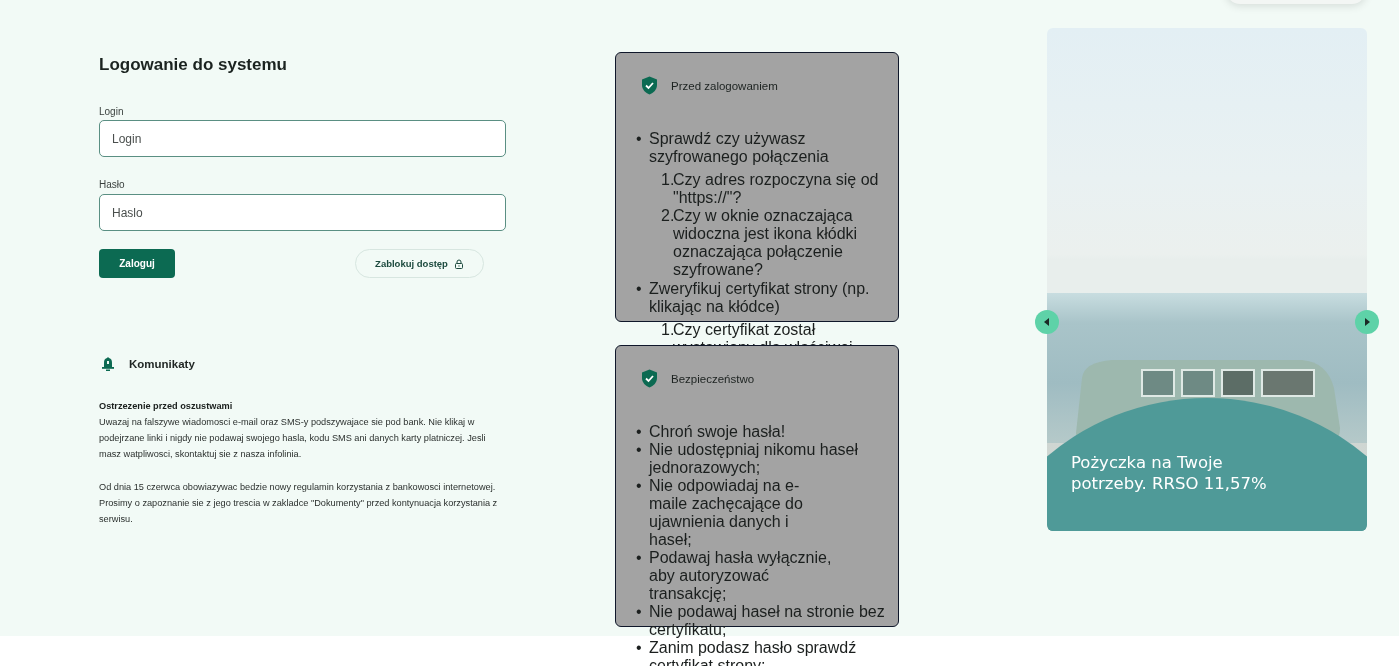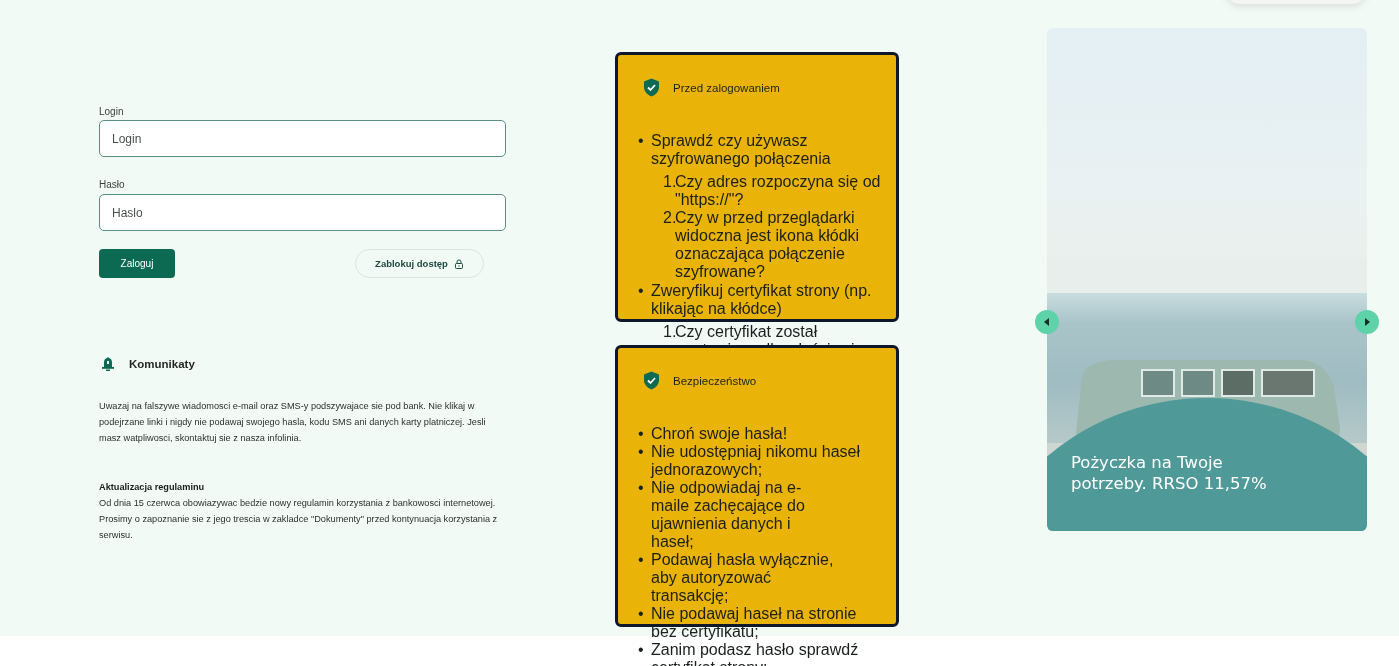--- a/index.html
+++ b/index.html
@@ -4,33 +4,33 @@
 <style>
   * { box-sizing: border-box; margin: 0; padding: 0; }
   html, body { width: 1399px; height: 666px; overflow: hidden; background: #ffffff; font-family: "Liberation Sans", "DejaVu Sans", sans-serif; color: #1b1f1e; }
   .page { position: absolute; left: 0; top: 0; width: 1399px; height: 636px; background: #f2faf6; }
   .top-popup { position: absolute; left: 1226px; top: -30px; width: 140px; height: 34px; background: #f3f6f4; border-radius: 14px; box-shadow: 0 2px 8px rgba(0,0,0,0.12); }
 
   
   .login-title { position: absolute; left: 99px; top: 55px; font-size: 17px; font-weight: 600; color: #1b2320; }
   .field-label { position: absolute; left: 99px; font-size: 10px; color: #3a403e; }
   .field { position: absolute; left: 99px; width: 407px; height: 37px; background: #fff; border: 1px solid #5a8f83; border-radius: 5px; padding-left: 12px; font-size: 12px; color: #4a4f4d; display: flex; align-items: center; font-family: "Liberation Sans", sans-serif; }
-  .btn-login { position: absolute; left: 99px; top: 249px; width: 76px; height: 29px; background: #0c6a52; color: #fff; border-radius: 4px; font-size: 10px; font-weight: 400; display: flex; align-items: center; justify-content: center; }
+  .btn-login { position: absolute; left: 99px; top: 249px; width: 76px; height: 29px; background: #0c6a52; color: #fff; border-radius: 4px; font-size: 10px; font-weight: 700; display: flex; align-items: center; justify-content: center; }
   .btn-block { position: absolute; left: 355px; top: 249px; width: 129px; height: 29px; border: 1px solid #d7e6e0; border-radius: 15px; background: #f2faf6; display: flex; align-items: center; justify-content: center; gap: 6px; font-size: 9.5px; font-weight: 700; color: #1c4a3e; }
   .btn-block svg { width: 10px; height: 10px; }
 
   
   .kom-head { position: absolute; left: 101px; top: 356px; display: flex; align-items: center; gap: 14px; }
   .kom-head svg { width: 14px; height: 16px; }
   .kom-title { font-size: 11.5px; font-weight: 700; color: #1f2523; }
   .msg { position: absolute; left: 99px; width: 400px; font-size: 9.2px; line-height: 16px; color: #2b302e; }
   .msg .h { font-weight: 700; color: #1a1f1d; }
 
   
-  .card { position: absolute; left: 615px; width: 284px; background: #eab308; border: 3px solid #0f172a; border-radius: 6px; }
+  .card { position: absolute; left: 615px; width: 284px; background: #a3a3a3; border: 1px solid #0f172a; border-radius: 6px; }
   .card-head { position: absolute; left: 25px; top: 23px; display: flex; align-items: center; gap: 13px; }
   .card-head svg { width: 17px; height: 19px; }
   .card-title { font-size: 11.5px; color: #1d2321; }
   .card .list { position: absolute; left: 20px; right: 12px; }
   .bul { display: flex; }
   .bul .dot { width: 13px; flex: none; text-align: left; }
   .sub { padding-left: 25px; margin: 5px 0 1px; }
   .num { display: flex; }
   .num .n { width: 12px; flex: none; }
   a.link { color: #3b44a8; text-decoration: underline; }
@@ -48,20 +48,21 @@
 
   .arrow { position: absolute; top: 310px; width: 24px; height: 24px; border-radius: 50%; background: #5ed2a8; display: flex; align-items: center; justify-content: center; }
   .arrow svg { width: 6px; height: 8px; }
 </style>
 </head>
 <body>
 
 <div class="page">
   <div class="top-popup"></div>
 
+  <h1 class="login-title">Logowanie do systemu</h1>
   <div class="field-label" style="top:106px">Login</div>
   <div class="field" style="top:120px">Login</div>
   <div class="field-label" style="top:179px">Hasło</div>
   <div class="field" style="top:194px">Haslo</div>
   <div class="btn-login">Zaloguj</div>
   <div class="btn-block">
     <span>Zablokuj dostęp</span>
     <svg viewBox="0 0 10 10">
         <rect x="1.5" y="4.5" width="7" height="5" rx="1" fill="none" stroke="#1c4a3e" stroke-width="1"></rect>
         <path d="M3 4.5V3a2 2 0 0 1 4 0v1.5" fill="none" stroke="#1c4a3e" stroke-width="1"></path>
@@ -72,24 +73,24 @@
   <div class="kom-head">
     <svg viewBox="0 0 14 16">
         <path d="M7 1 L8 2 C10.5 2.5 11 4.5 11 7 V11 H3 V7 C3 4.5 3.5 2.5 6 2 Z" fill="#0c6a52"></path>
         <rect x="1" y="11" width="12" height="1.8" fill="#0c6a52"></rect>
         <rect x="5" y="13.5" width="4" height="1.5" fill="#0c6a52"></rect>
         <rect x="6" y="5" width="2" height="3" fill="#f2faf6"></rect>
       </svg>
     <span class="kom-title">Komunikaty</span>
   </div>
   <div class="msg" style="top:398px">
+    <div class="h">Ostrzezenie przed oszustwami</div>
     <div>Uwazaj na falszywe wiadomosci e-mail oraz SMS-y podszywajace sie pod bank. Nie klikaj w podejrzane linki i nigdy nie podawaj swojego hasla, kodu SMS ani danych karty platniczej. Jesli masz watpliwosci, skontaktuj sie z nasza infolinia.</div>
   </div>
   <div class="msg" style="top:479px">
-    <div class="h">Aktualizacja regulaminu</div>
     <div>Od dnia 15 czerwca obowiazywac bedzie nowy regulamin korzystania z bankowosci internetowej. Prosimy o zapoznanie sie z jego trescia w zakladce "Dokumenty" przed kontynuacja korzystania z serwisu.</div>
   </div>
 
   <div class="card" style="top:52px; height:270px">
     <div class="card-head">
       <svg viewBox="0 0 17 19">
           <path d="M8.5 0.5 L16 3.5 V9 C16 13.5 12.5 17 8.5 18.5 C4.5 17 1 13.5 1 9 V3.5 Z" fill="#0c6a52"></path>
           <path d="M5 9.5 L7.5 12 L12 7" fill="none" stroke="#fff" stroke-width="1.8"></path>
         </svg>
       <span class="card-title">Przed zalogowaniem</span>
@@ -99,21 +100,21 @@
           <span class="dot">•</span>
           <span>Sprawdź czy używasz szyfrowanego połączenia</span>
         </div>
       <div class="sub">
         <div class="num">
             <span class="n">1.</span>
             <span>Czy adres rozpoczyna się od "https://"?</span>
           </div>
         <div class="num">
             <span class="n">2.</span>
-            <span>Czy w przed przeglądarki widoczna jest ikona kłódki oznaczająca połączenie szyfrowane?</span>
+            <span>Czy w oknie oznaczająca widoczna jest ikona kłódki oznaczająca połączenie szyfrowane?</span>
           </div>
       </div>
       <div class="bul">
           <span class="dot">•</span>
           <span>Zweryfikuj certyfikat strony (np. klikając na kłódce)</span>
         </div>
       <div class="sub">
         <div class="num">
             <span class="n">1.</span>
             <span>Czy certyfikat został wystawiony dla właściwej domeny (adresu)</span>

